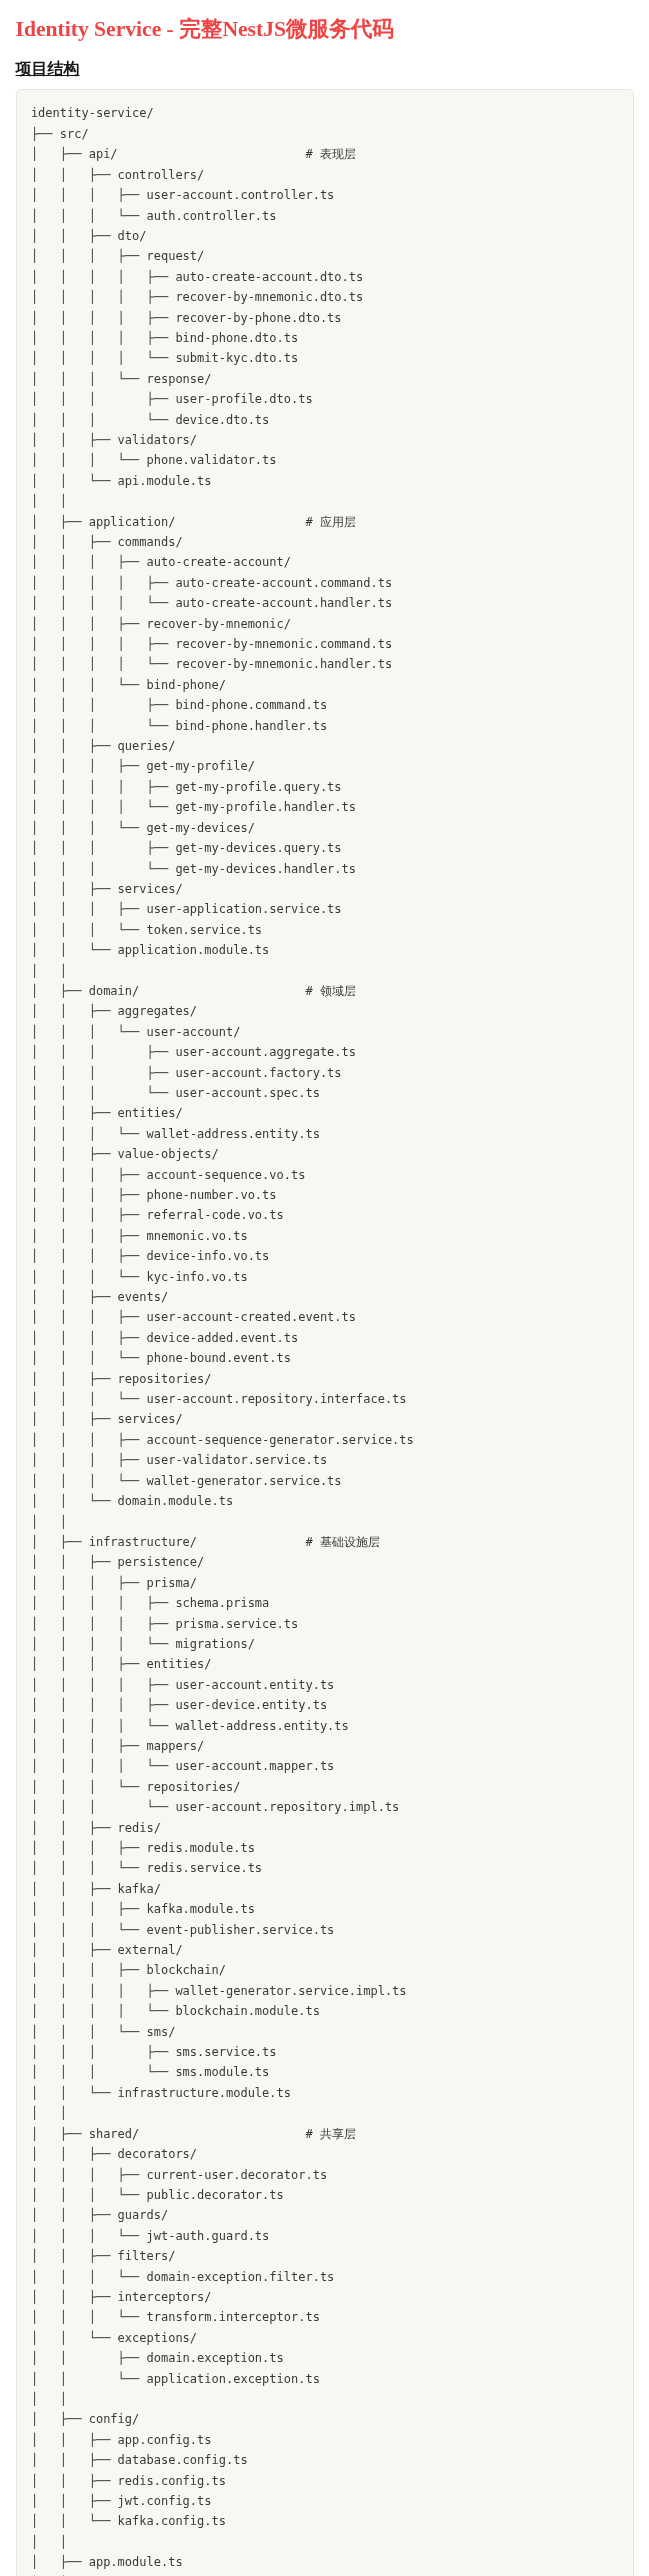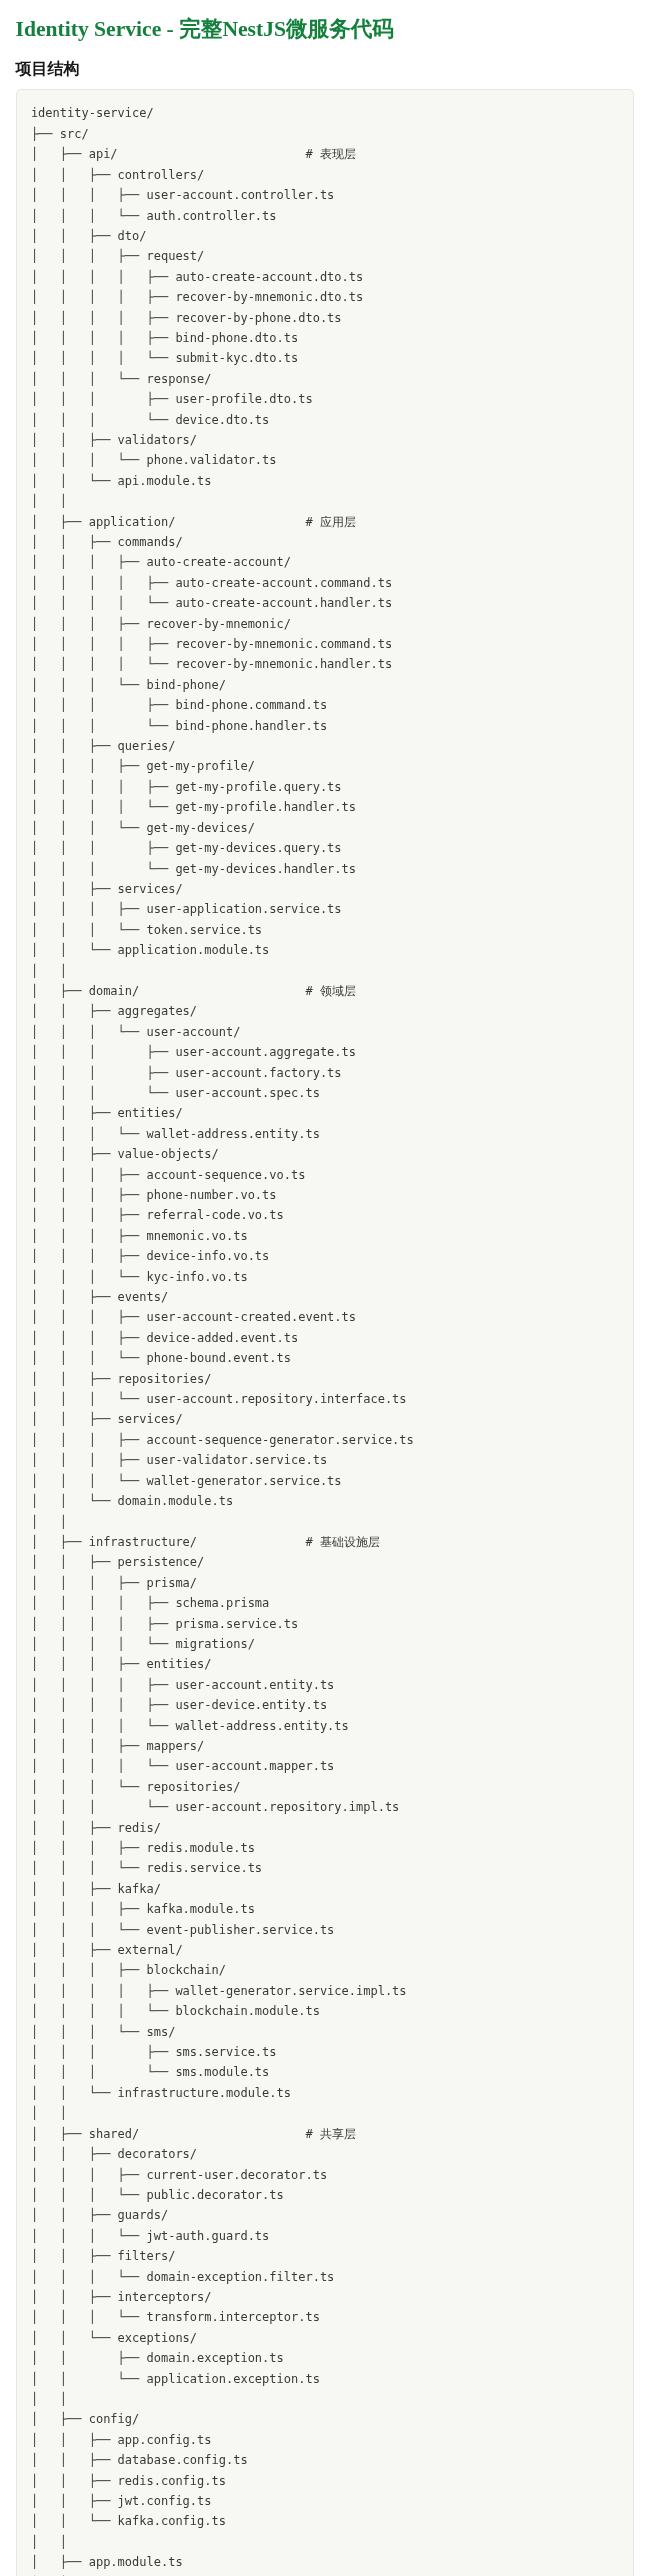--- a/index.html
+++ b/index.html
@@ -16,28 +16,29 @@
   }
   .page {
     padding: 15.5px 15.5px 10.3px 15.5px;
     box-sizing: border-box;
   }
   .doc-title {
     font-size: 21.6px;
     line-height: 1.25;
     font-weight: 700;
     margin: 0;
-    color: #15803d;
+    color: #ef4444;
   }
   .section-heading {
     font-size: 16px;
     line-height: 1.3;
     font-weight: 700;
     margin: 16.5px 0 9.3px 0;
     color: #171717;
+    text-decoration: underline;
   }
   .code-block {
     background: #f7f7f4;
     border: 0.5px solid #e7e7e0;
     border-radius: 5.2px;
     padding: 13.4px 14.4px;
     box-sizing: border-box;
     overflow: hidden;
   }
   .code-block pre {

